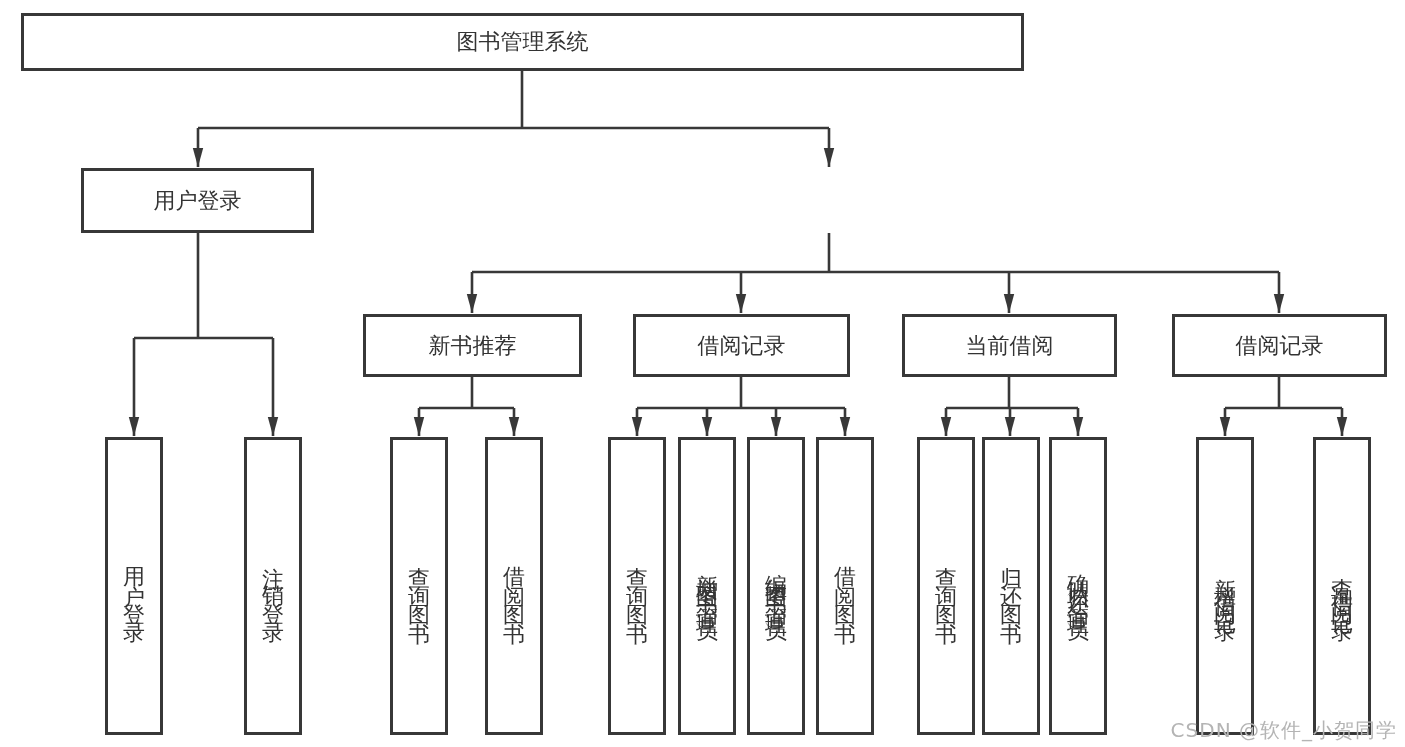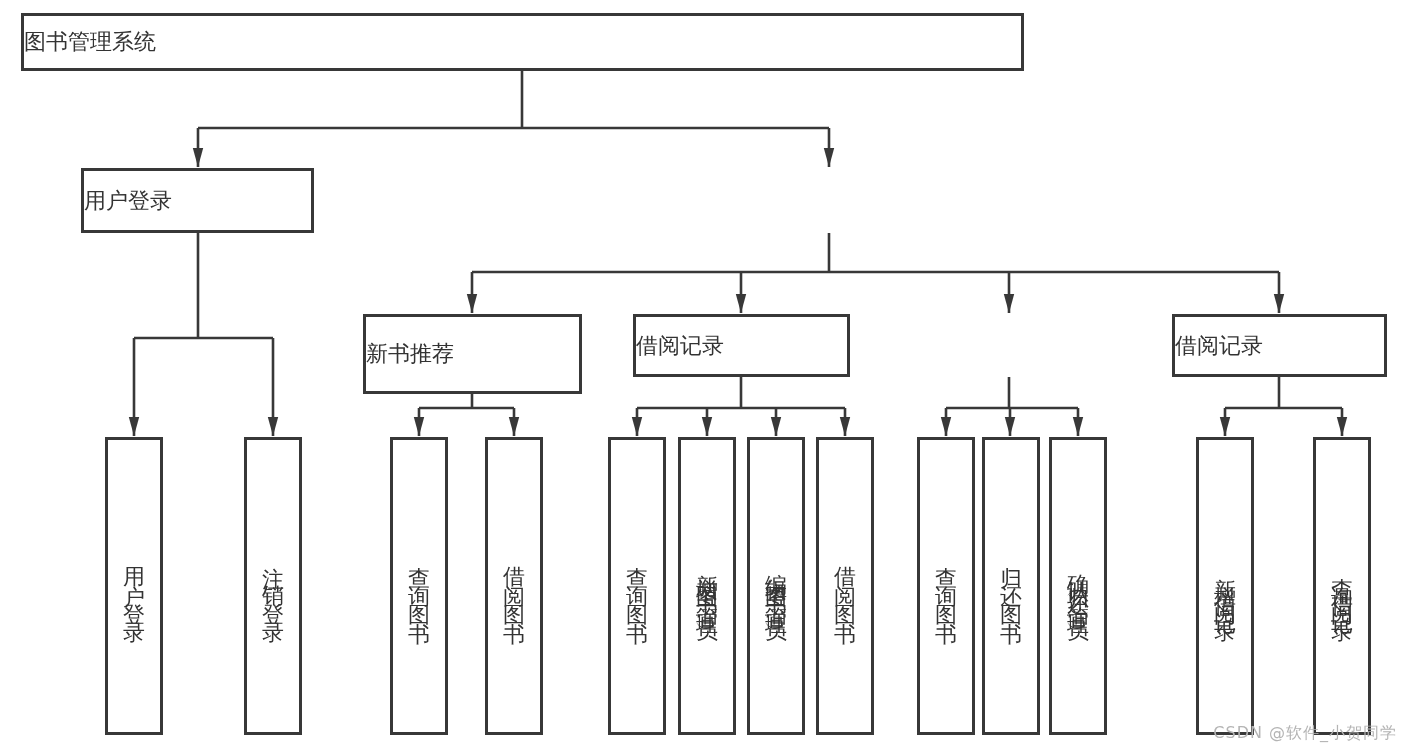--- a/index.html
+++ b/index.html
@@ -3,38 +3,38 @@
 <meta charset="utf-8">
 <style>
   html,body{margin:0;padding:0;background:#ffffff;}
   .canvas{
     position:relative;width:1405px;height:747px;background:#ffffff;
     font-family:"DejaVu Sans","Liberation Sans",sans-serif;overflow:hidden;
   }
   .wires{position:absolute;left:0;top:0;}
   .hnode{
     position:absolute;box-sizing:border-box;border:3px solid #383838;background:#ffffff;
-    display:flex;align-items:center;
+    display:flex;align-items:center;justify-content:center;
     font-size:22px;color:#333333;z-index:2;white-space:nowrap;
   }
   .leaf{
     position:absolute;top:437px;width:58px;height:298px;box-sizing:border-box;
     border:3px solid #383838;background:#ffffff;
     display:flex;align-items:center;justify-content:center;z-index:2;
   }
   .vtext{
     writing-mode:vertical-rl;text-orientation:mixed;
     font-size:22px;color:#333333;line-height:1;
   }
   .len4{letter-spacing:0.85em;}
   .len6{letter-spacing:0.40em;}
   .len9{letter-spacing:0.30em;}
   .watermark{
     position:absolute;right:8px;bottom:3px;z-index:5;
-    font-size:16px;color:#b4b4b4;letter-spacing:1px;white-space:nowrap;
+    font-size:20px;color:#b4b4b4;letter-spacing:1px;white-space:nowrap;
   }
 </style>
 </head>
 <body>
 
 <div class="canvas">
 
   <svg class="wires" width="1405" height="747" viewBox="0 0 1405 747">
     <defs>
       <marker id="arr" viewBox="0 0 20 12" refX="19" refY="6" markerWidth="20" markerHeight="12" orient="auto" markerUnits="userSpaceOnUse">
@@ -79,25 +79,28 @@
   </svg>
 
   <div class="hnode" style="left:21px;top:13px;width:1003px;height:58px">
     <span>图书管理系统</span>
   </div>
 
   <div class="hnode" style="left:81px;top:168px;width:233px;height:65px">
     <span>用户登录</span>
   </div>
 
-  <div class="hnode" style="left:363px;top:314px;width:219px;height:80px">
+  <div class="hnode" style="left:363px;top:314px;width:219px;height:63px">
     <span>新书推荐</span>
   </div>
   <div class="hnode" style="left:633px;top:314px;width:217px;height:63px">
     <span>借阅记录</span>
+  </div>
+  <div class="hnode" style="left:902px;top:314px;width:215px;height:63px">
+    <span>当前借阅</span>
   </div>
   <div class="hnode" style="left:1172px;top:314px;width:215px;height:63px">
     <span>借阅记录</span>
   </div>
 
   <div class="leaf" style="left:105px">
     <span class="vtext len4">用户登录</span>
   </div>
   <div class="leaf" style="left:244px">
     <span class="vtext len4">注销登录</span>

